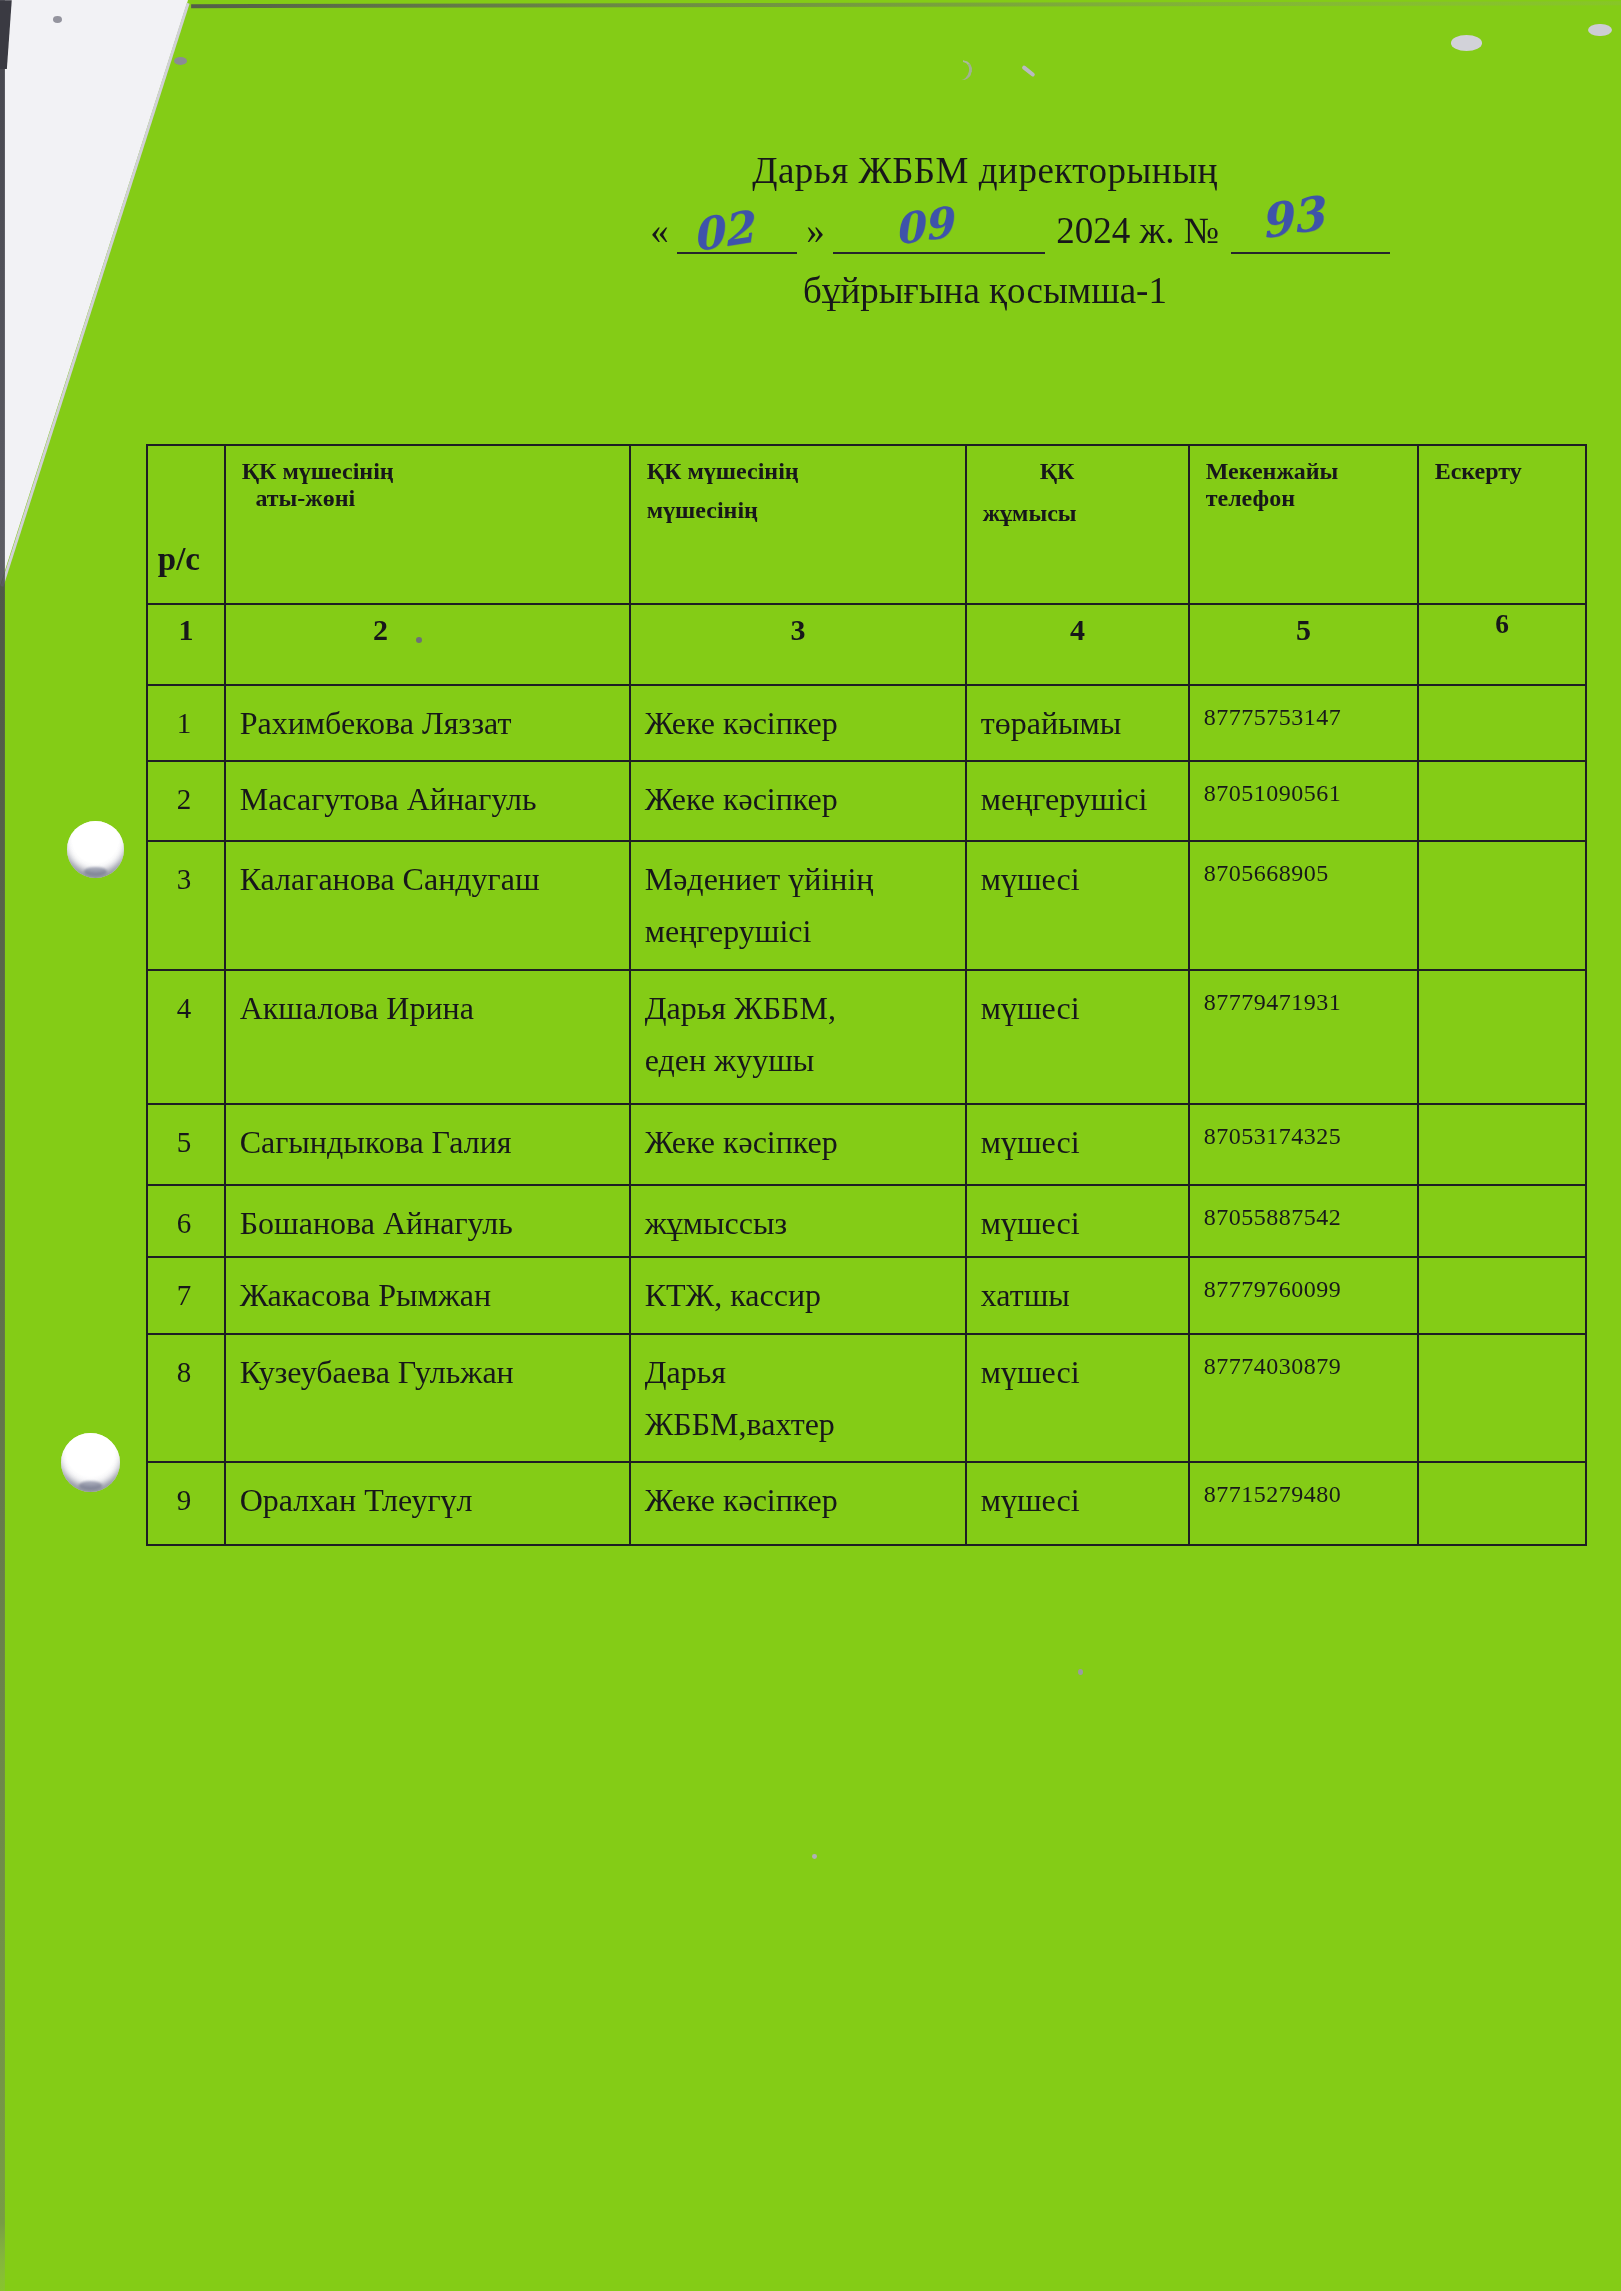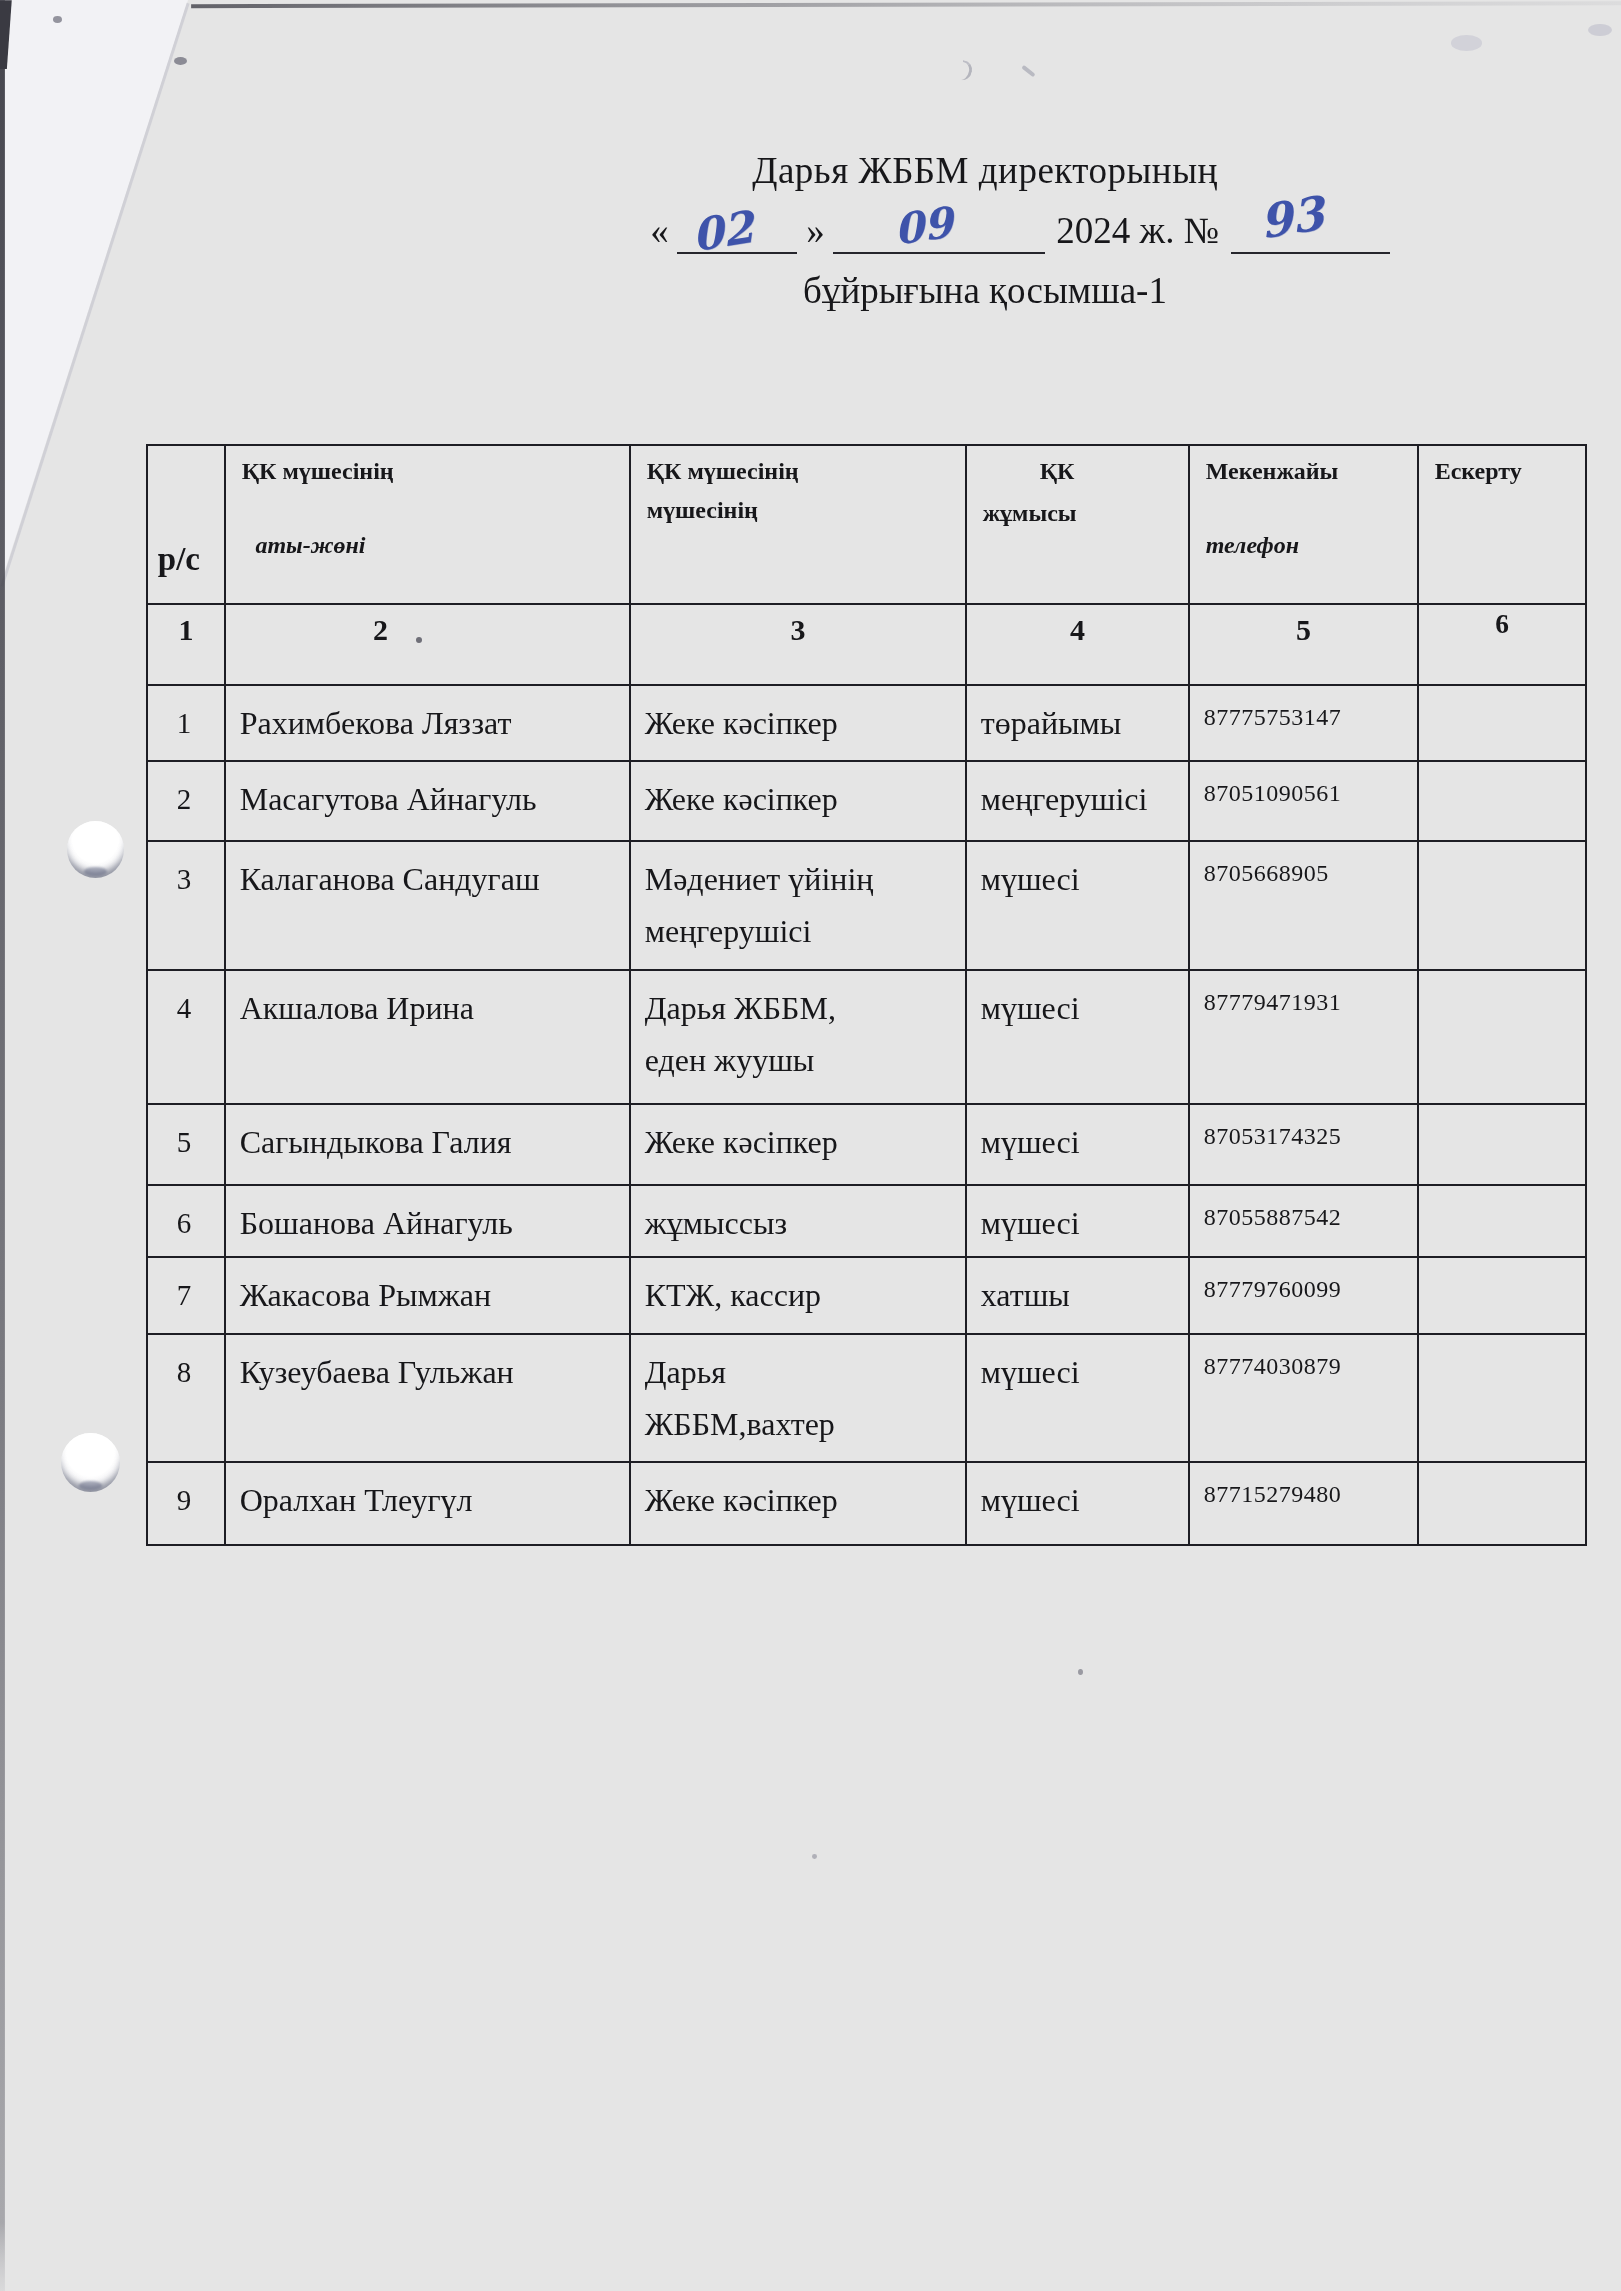--- a/index.html
+++ b/index.html
@@ -1,19 +1,19 @@
 <!DOCTYPE html>
 <html><head>
 <meta charset="utf-8">
 <style>
   * { margin:0; padding:0; box-sizing:border-box; }
   html,body { width:1621px; height:2292px; }
   body { background:#ffffff; font-family:"Liberation Serif", serif; color:#17171a; }
 
-  .page { position:relative; width:1621px; height:2292px; background:#e5e5e5; overflow:hidden; }
+  .page { position:relative; width:1621px; height:2292px; background:#84cc16; overflow:hidden; }
 
   
   .wedge { position:absolute; left:0; top:0; width:191px; height:588px;
            background:#f2f2f5; clip-path:polygon(0 0, 188px 0, 0 586px); }
   .artifact-svg { position:absolute; left:0; top:0; }
   .hole { position:absolute; border-radius:50%;
           background:radial-gradient(circle at 50% 32%, #ffffff 48%, #f4f4f6 66%, #dcdce2 88%, #c9c9d2 100%);
           box-shadow: inset 0 -8.8px 6.9px -2.9px rgba(92,96,115,0.60), inset 0 2px 3.9px rgba(255,255,255,0.9);
   }
   .hole-1 { left:67px; top:821px; width:57px; height:57px; }
@@ -45,21 +45,21 @@
 
   
   table.main { position:absolute; left:146px; top:444px; width:1440px;
                border-collapse:collapse; table-layout:fixed;
                border:2.9px solid #1b1b20; }
   table.main td, table.main th { border:2px solid #1e1e24; vertical-align:top; overflow:hidden; }
   tr.head-row th { font-weight:bold; font-size:24px; text-align:left; padding:11.8px 5.9px 0 15.7px; }
   tr.head-row { height:159px; }
   tr.head-row th.th-num { vertical-align:bottom; padding:0 0 25.5px 9.8px; font-size:33px; }
   .th-part2 { display:block; }
-  .gap-lg { margin-top:47px; padding-left:13.7px;font-style:italic; }
+  .gap-lg { padding-left:13.7px; }
   .gap-md { margin-top:11.8px; }
   .gap-sm { margin-top:15.7px; }
   .indent-center { padding-left:57px; display:block; }
   tr.num-row { height:81px; }
   tr.num-row td { font-weight:bold; font-size:30px; text-align:center; padding-top:7.8px; }
   tr.num-row td.shift-left { text-align:left; padding-left:147px; }
   tr.num-row td.small { font-size:27.4px; padding-top:3.9px; }
   tr.data-row td { font-size:32px; padding:11.8px 5.9px 0 13.7px; line-height:1.62; white-space:pre-line; }
   tr.data-row td.c-num { text-align:center; font-size:29px; padding-left:2px; padding-top:13.7px; }
   tr.data-row td.c-phone { font-size:24px; letter-spacing:0.5px; }

